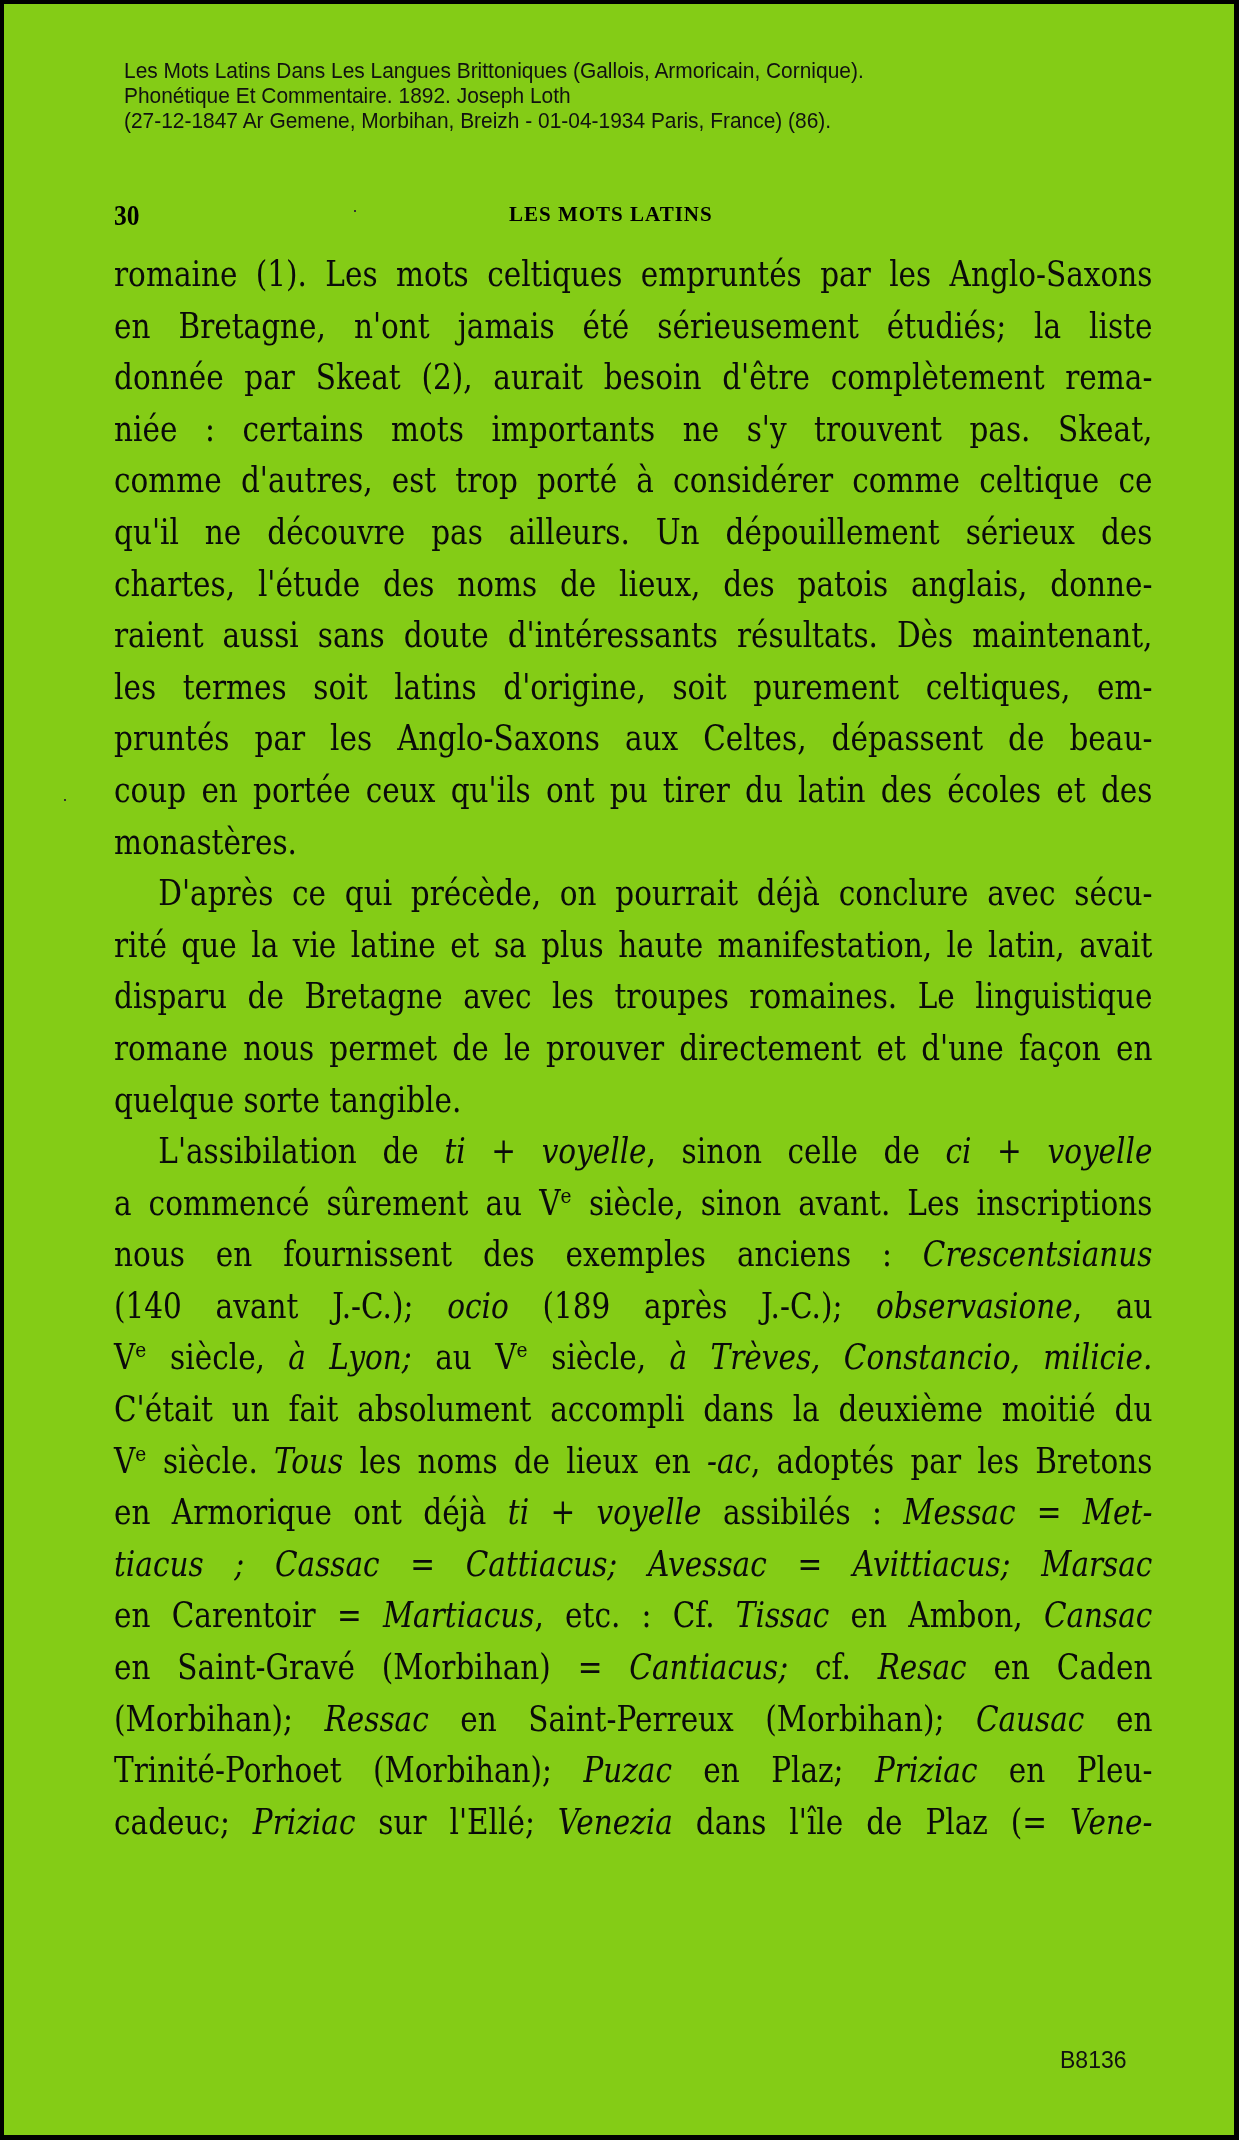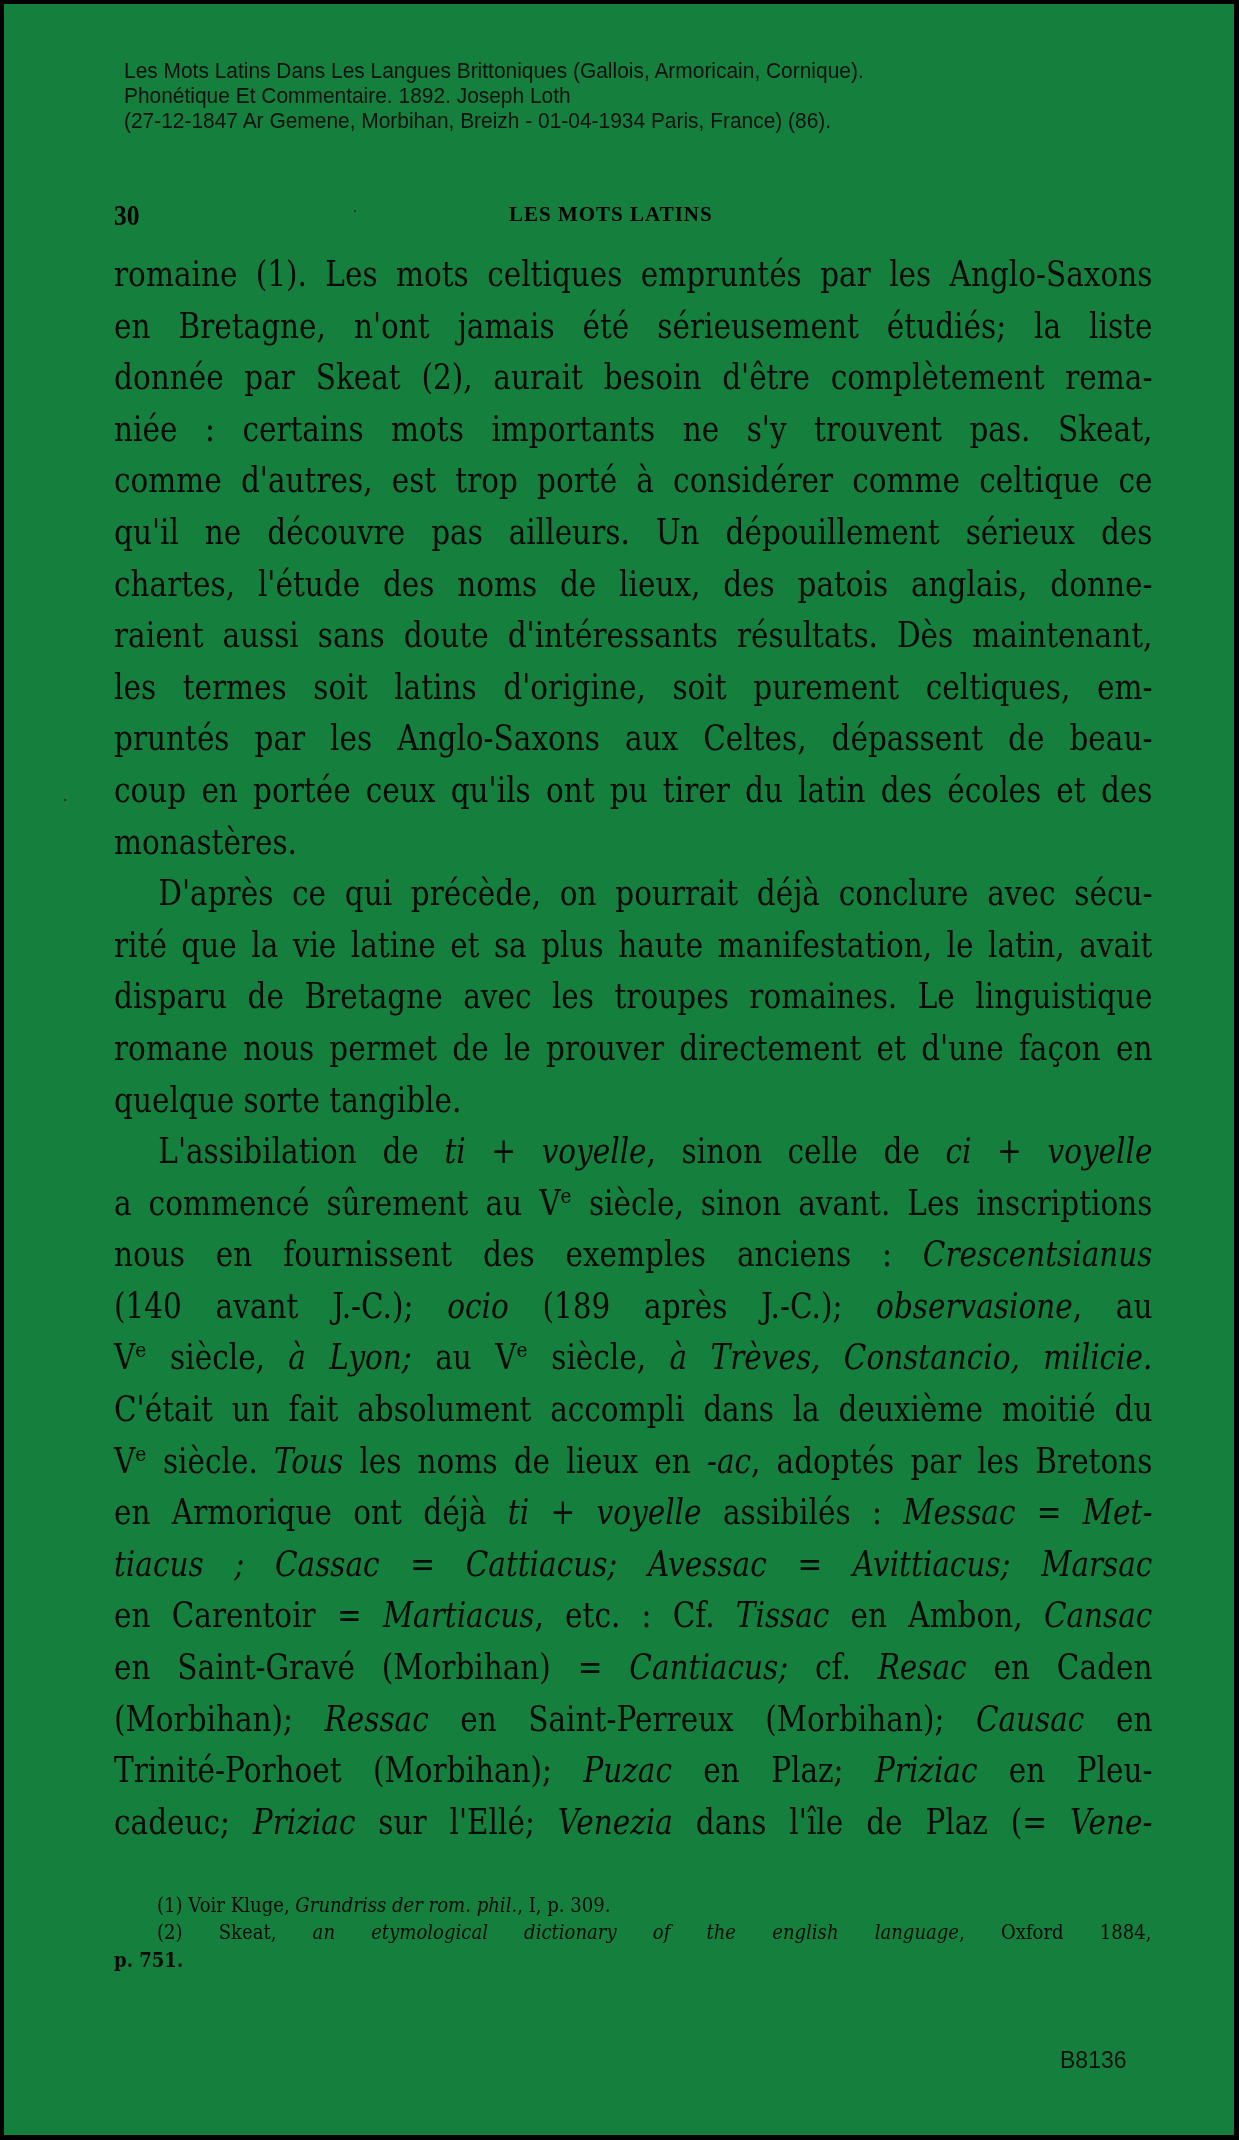--- a/index.html
+++ b/index.html
@@ -4,21 +4,21 @@
 <style>
   html, body { margin: 0; padding: 0; background: #ffffff; }
   body { width: 1239px; height: 2140px; overflow: hidden; }
   .frame {
     position: absolute; left: 0; top: 0;
     width: 1239px; height: 2140px;
     box-sizing: border-box;
     border: 4px solid #000;
     border-right-width: 5px;
     border-bottom-width: 5px;
-    background: #15803d;
+    background: #84cc16;
   }
   .meta {
     position: absolute; left: 120px; top: 54px;
     font-family: "Liberation Sans", sans-serif;
     font-size: 22.5px; line-height: 25px; color: #111;
     transform: scaleX(0.93); transform-origin: left top;
     white-space: nowrap;
   }
   .meta div { display: block; }
   .runhead {
@@ -113,23 +113,18 @@
         <div class="line"><span>en Armorique ont déjà </span><em>ti</em><span> + </span><em>voyelle</em><span> assibilés : </span><em>Messac = Met-</em></div>
         <div class="line"><em>tiacus ; Cassac = Cattiacus; Avessac = Avittiacus; Marsac</em></div>
         <div class="line"><span>en Carentoir = </span><em>Martiacus</em><span>, etc. : Cf. </span><em>Tissac</em><span> en Ambon, </span><em>Cansac</em></div>
         <div class="line"><span>en Saint-Gravé (Morbihan) = </span><em>Cantiacus;</em><span> cf. </span><em>Resac</em><span> en Caden</span></div>
         <div class="line"><span>(Morbihan); </span><em>Ressac</em><span> en Saint-Perreux (Morbihan); </span><em>Causac</em><span> en</span></div>
         <div class="line"><span>Trinité-Porhoet (Morbihan); </span><em>Puzac</em><span> en Plaz; </span><em>Priziac</em><span> en Pleu-</span></div>
         <div class="line"><span>cadeuc; </span><em>Priziac</em><span> sur l'Ellé; </span><em>Venezia</em><span> dans l'île de Plaz (= </span><em>Vene-</em></div>
       </div>
     </div>
 
-  <div class="notes" id="footnotes">
-      <div class="note i1"><span>(1) Voir Kluge, </span><em>Grundriss der rom. phil.</em><span>, I, p. 309.</span></div>
-      <div class="note i1 justify"><span>(2) Skeat, </span><em>an etymological dictionary of the english language</em><span>, Oxford 1884,</span></div>
-      <div class="note"><b>p. 751.</b></div>
-    </div>
 
   <div class="catalog">B8136</div>
 
   <div class="speck" style="left:350px;top:206px;"></div>
   <div class="speck" style="left:60px;top:795px;"></div>
 </div>
 
 </body></html>

